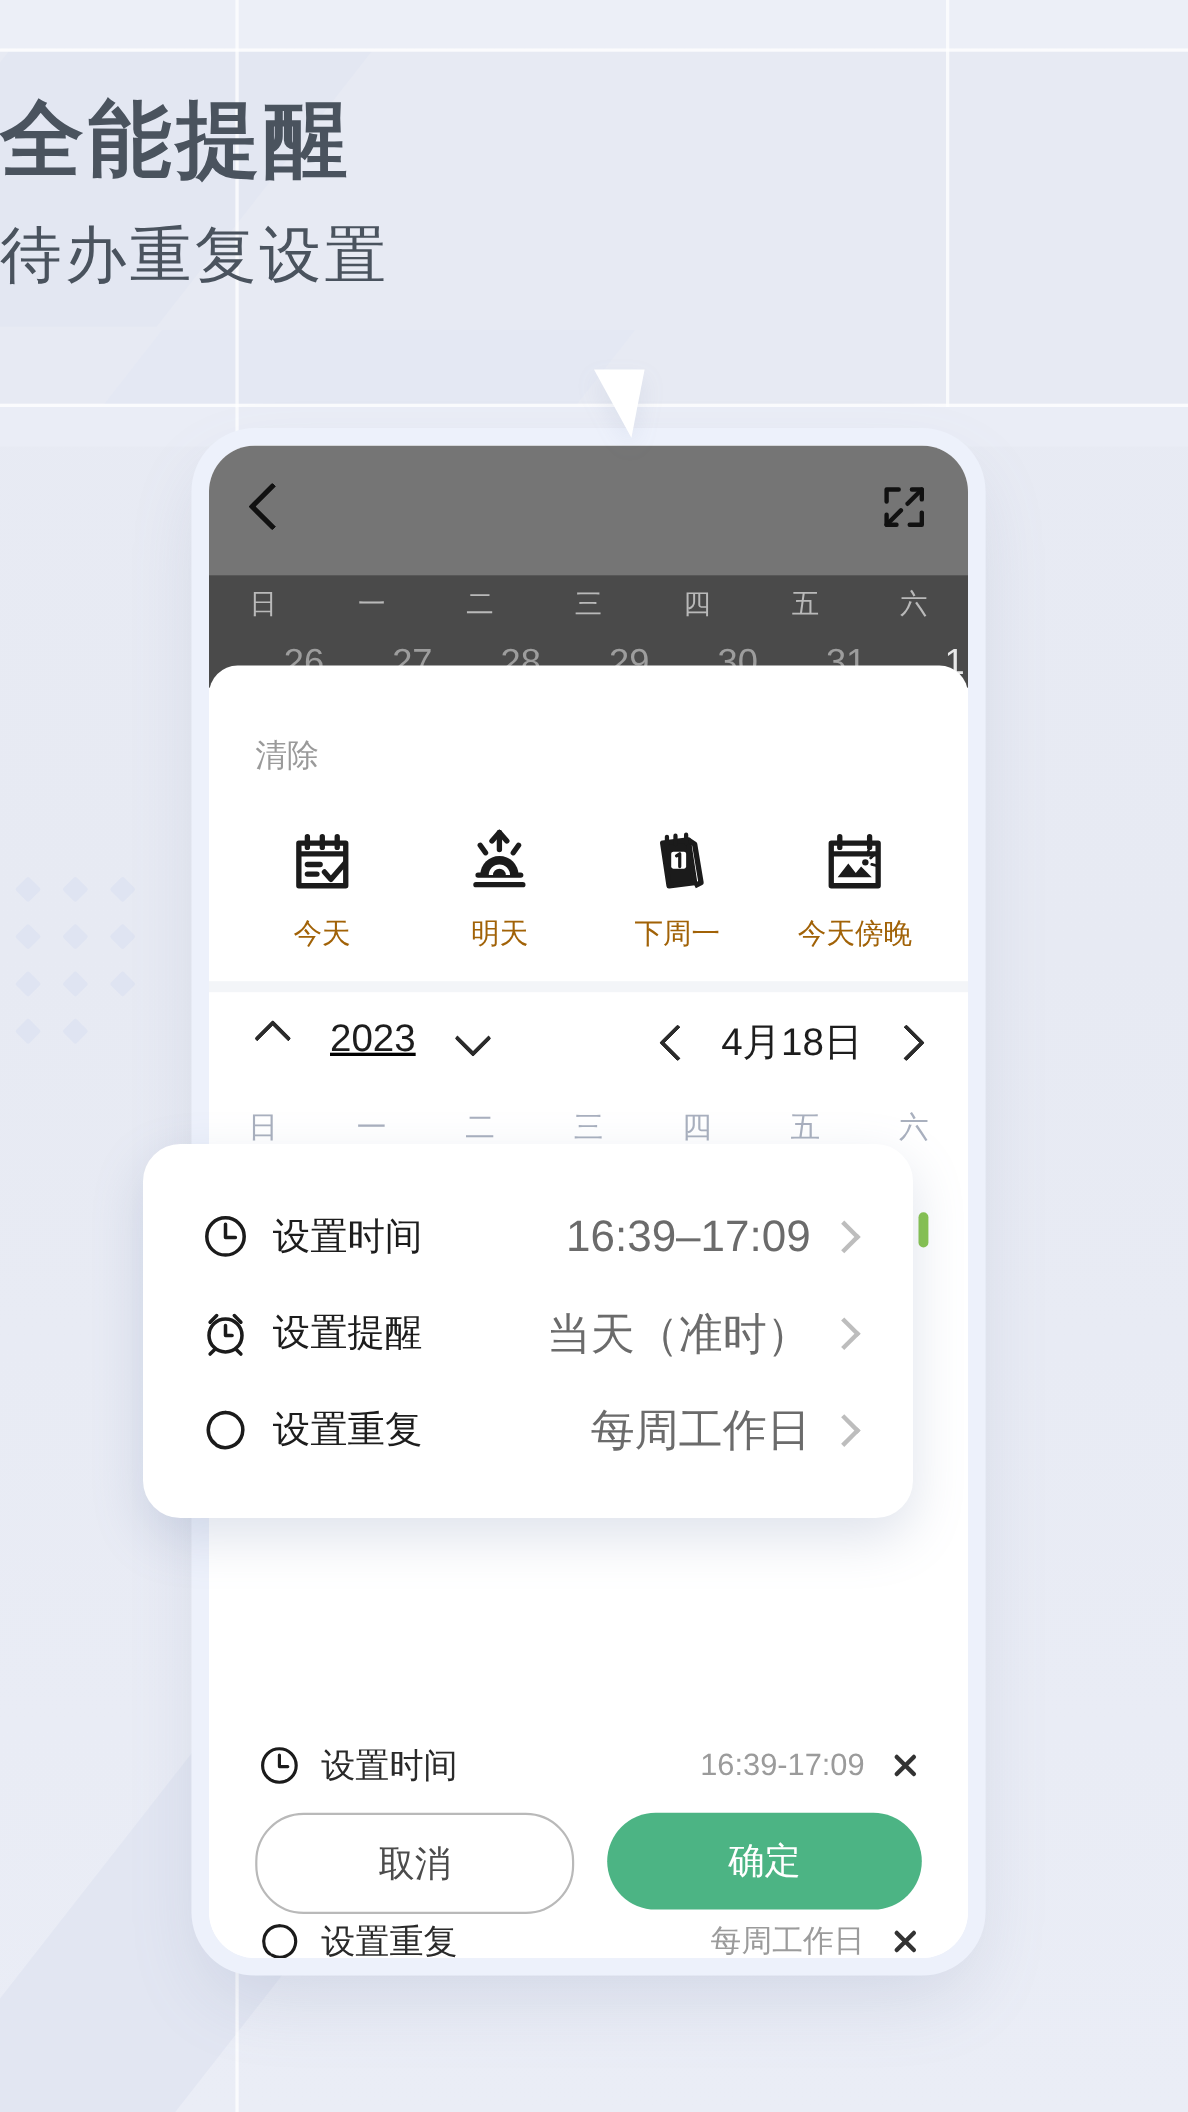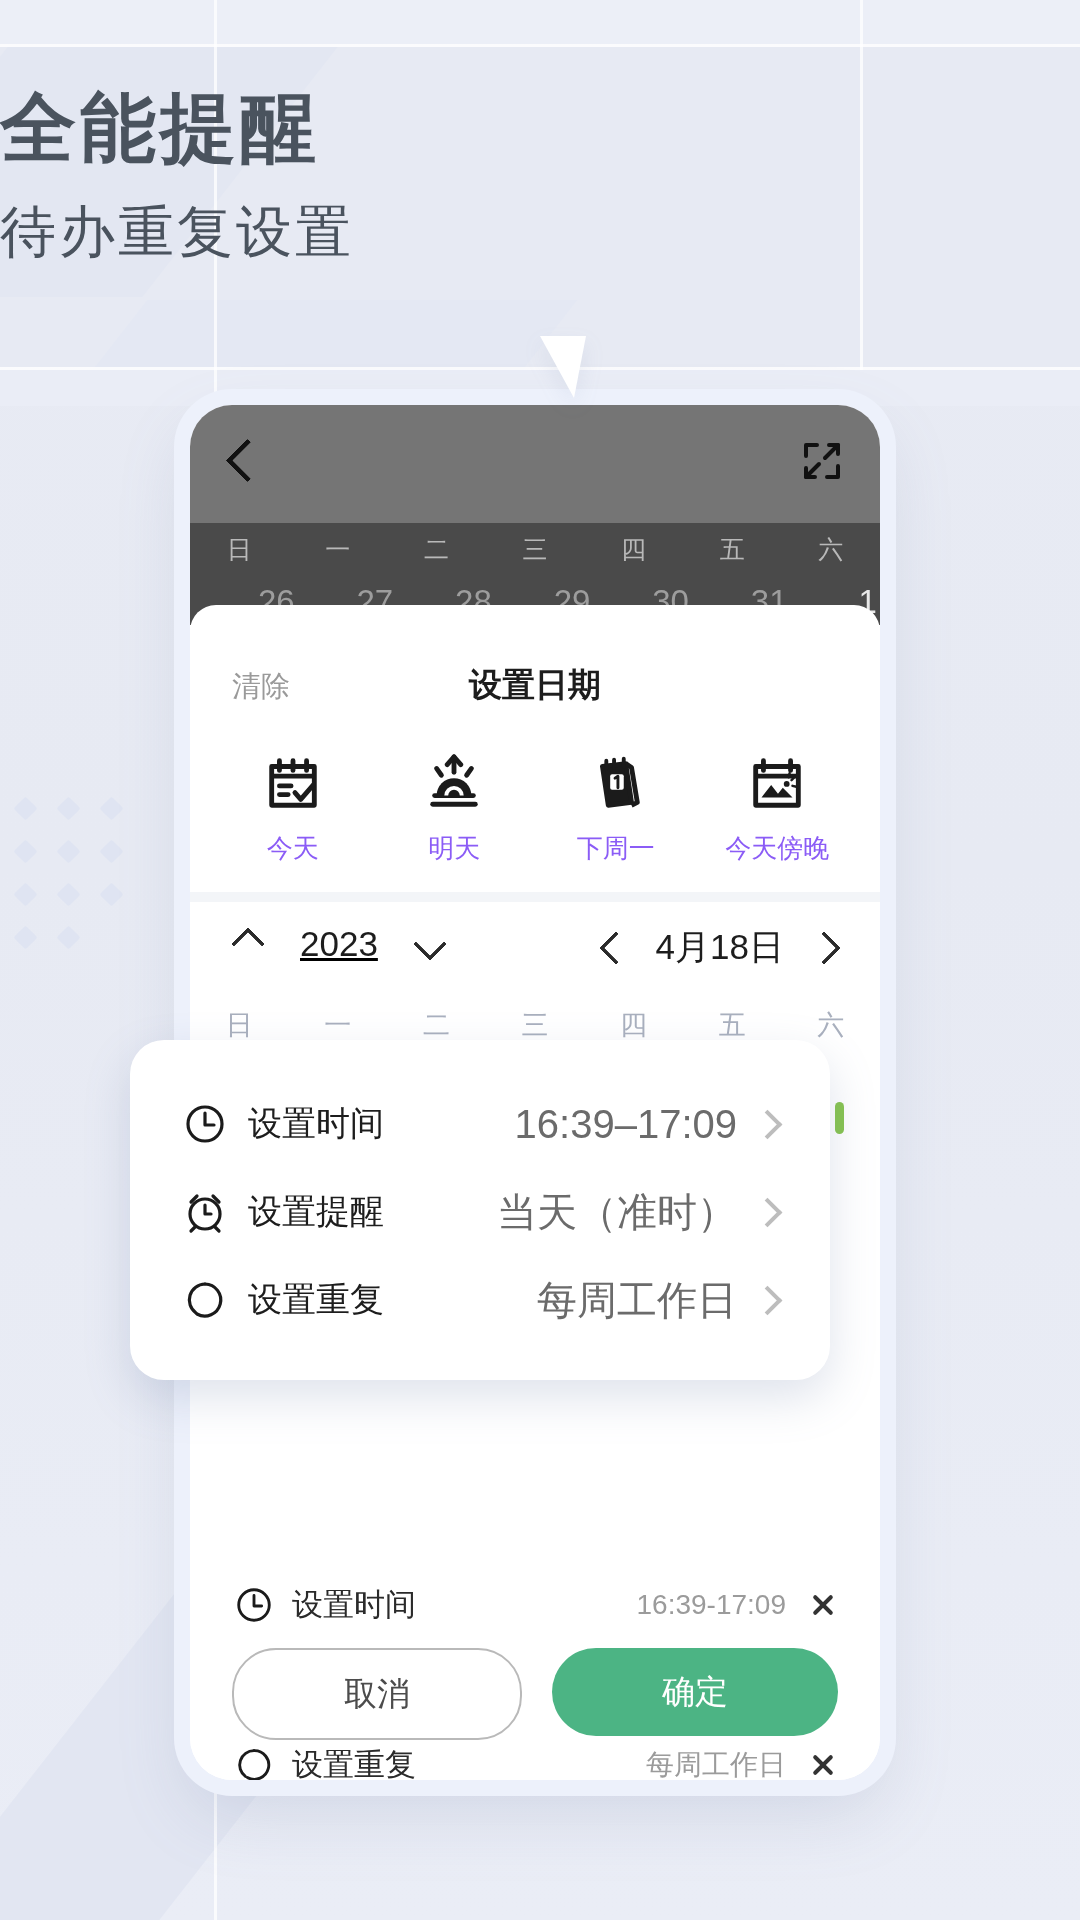--- a/index.html
+++ b/index.html
@@ -51,21 +51,21 @@
   
   .sheet{position:absolute;left:0;top:200px;width:100%;bottom:0;background:#fff;border-radius:26px 26px 0 0;}
 
   .sheet-head{position:relative;height:96px;margin-top:32px;}
   .clear-btn{position:absolute;left:42px;top:30px;font-size:29px;color:#9a9a9a;}
   .sheet-title{position:absolute;left:0;right:0;top:26px;text-align:center;font-size:33px;font-weight:bold;color:#1d1d1d;}
 
   .quick-row{display:flex;padding:12px 22px 26px 22px;}
   .quick{flex:1;text-align:center;}
   .quick .q-ic{height:74px;display:flex;align-items:center;justify-content:center;}
-  .quick .q-lb{margin-top:12px;font-size:26px;color:#8b5cf6;}
+  .quick .q-lb{margin-top:12px;font-size:26px;color:#a16207;}
 
   .sep{height:10px;background:#f3f5f8;}
 
   .ym-row{position:relative;height:92px;}
   .ym-left{position:absolute;left:46px;top:22px;display:flex;align-items:center;gap:40px;text-decoration:underline;}
   .ym-right{position:absolute;right:44px;top:22px;display:flex;align-items:center;gap:28px;}
   .ym-val{font-size:35px;color:#1d1d1d;}
   .chev{width:20px;height:20px;border-right:4px solid #2b2b2b;border-bottom:4px solid #2b2b2b;border-radius:2px;}
   .chev.up{transform:rotate(-135deg);}
   .chev.down{transform:rotate(45deg);}
@@ -190,21 +190,20 @@
     <span>29</span>
     <span>30</span>
     <span>31</span>
     <span class="hl">1</span>
   </div>
 
   <div class="sheet">
 
     <div class="sheet-head">
       <div class="clear-btn">清除</div>
-      <div class="sheet-title">设置日期</div>
     </div>
 
     <div class="quick-row">
 
       <div class="quick">
         <div class="q-ic">
           <svg viewBox="0 0 64 64" width="62" height="62">
             <path d="M10 16h44v40H10z" fill="none" stroke="#1b1b1b" stroke-width="5" stroke-linejoin="round"></path>
             <path d="M10 26h44" stroke="#1b1b1b" stroke-width="5"></path>
             <path d="M18 10v10M32 10v10M46 10v10" stroke="#1b1b1b" stroke-width="5" stroke-linecap="round"></path>

